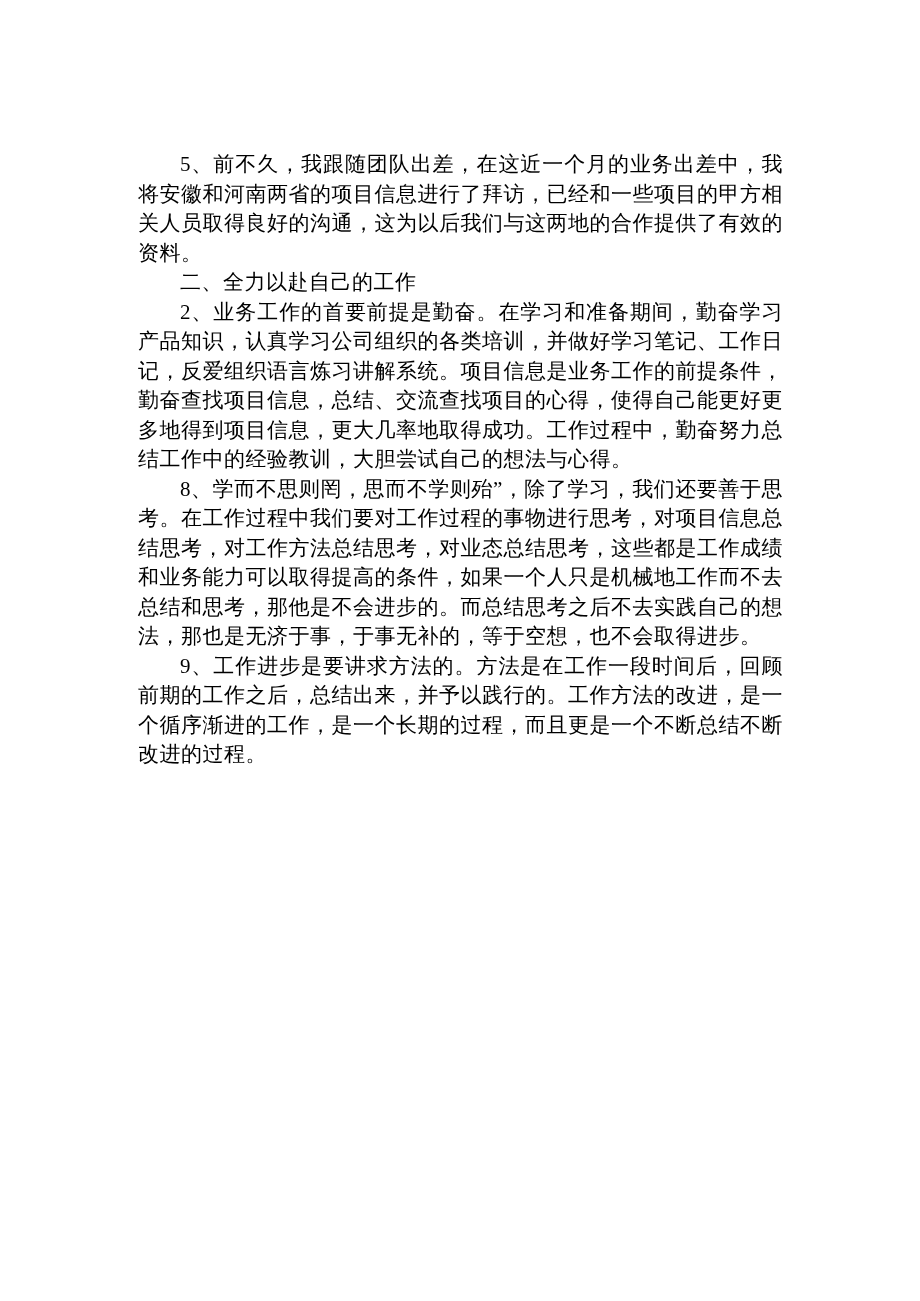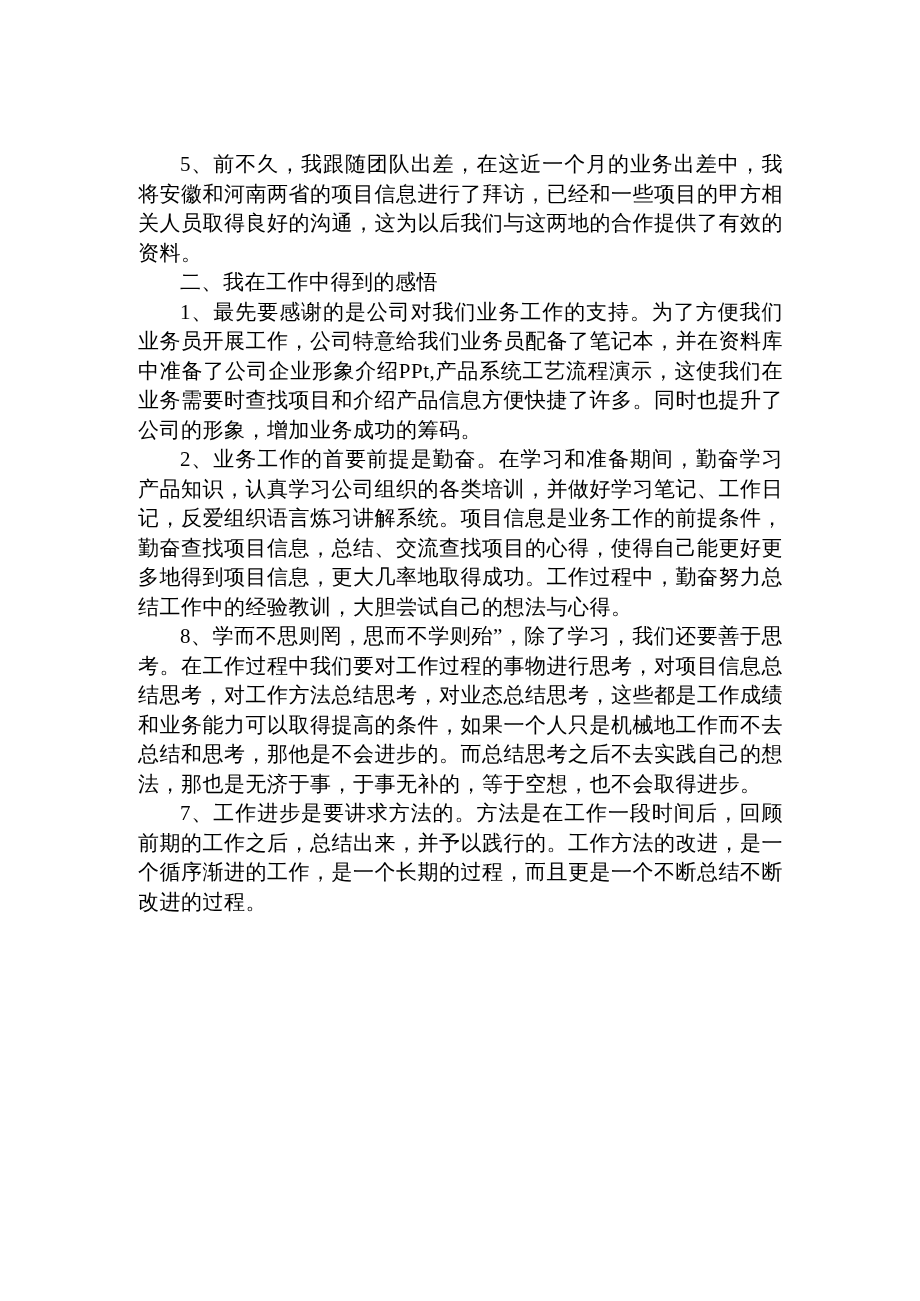--- a/index.html
+++ b/index.html
@@ -38,19 +38,18 @@
       
       text-indent: 2em;
     }
   </style>
 </head>
 <body>
 
 <div class="page">
   <div class="doc" id="doc-body">
       <p class="para">5、前不久，我跟随团队出差，在这近一个月的业务出差中，我将安徽和河南两省的项目信息进行了拜访，已经和一些项目的甲方相关人员取得良好的沟通，这为以后我们与这两地的合作提供了有效的资料。</p>
-      <p class="para heading">二、我在工作中得到的感悟</p>
-      <p class="para">1、最先要感谢的是公司对我们业务工作的支持。为了方便我们业务员开展工作，公司特意给我们业务员配备了笔记本，并在资料库中准备了公司企业形象介绍PPt,产品系统工艺流程演示，这使我们在业务需要时查找项目和介绍产品信息方便快捷了许多。同时也提升了公司的形象，增加业务成功的筹码。</p>
+      <p class="para heading">二、全力以赴自己的工作</p>
       <p class="para">2、业务工作的首要前提是勤奋。在学习和准备期间，勤奋学习产品知识，认真学习公司组织的各类培训，并做好学习笔记、工作日记，反爱组织语言炼习讲解系统。项目信息是业务工作的前提条件，勤奋查找项目信息，总结、交流查找项目的心得，使得自己能更好更多地得到项目信息，更大几率地取得成功。工作过程中，勤奋努力总结工作中的经验教训，大胆尝试自己的想法与心得。</p>
       <p class="para">8、学而不思则罔，思而不学则殆”，除了学习，我们还要善于思考。在工作过程中我们要对工作过程的事物进行思考，对项目信息总结思考，对工作方法总结思考，对业态总结思考，这些都是工作成绩和业务能力可以取得提高的条件，如果一个人只是机械地工作而不去总结和思考，那他是不会进步的。而总结思考之后不去实践自己的想法，那也是无济于事，于事无补的，等于空想，也不会取得进步。</p>
-      <p class="para">7、工作进步是要讲求方法的。方法是在工作一段时间后，回顾前期的工作之后，总结出来，并予以践行的。工作方法的改进，是一个循序渐进的工作，是一个长期的过程，而且更是一个不断总结不断改进的过程。</p>
+      <p class="para">9、工作进步是要讲求方法的。方法是在工作一段时间后，回顾前期的工作之后，总结出来，并予以践行的。工作方法的改进，是一个循序渐进的工作，是一个长期的过程，而且更是一个不断总结不断改进的过程。</p>
     </div>
 </div>
 
 </body></html>

